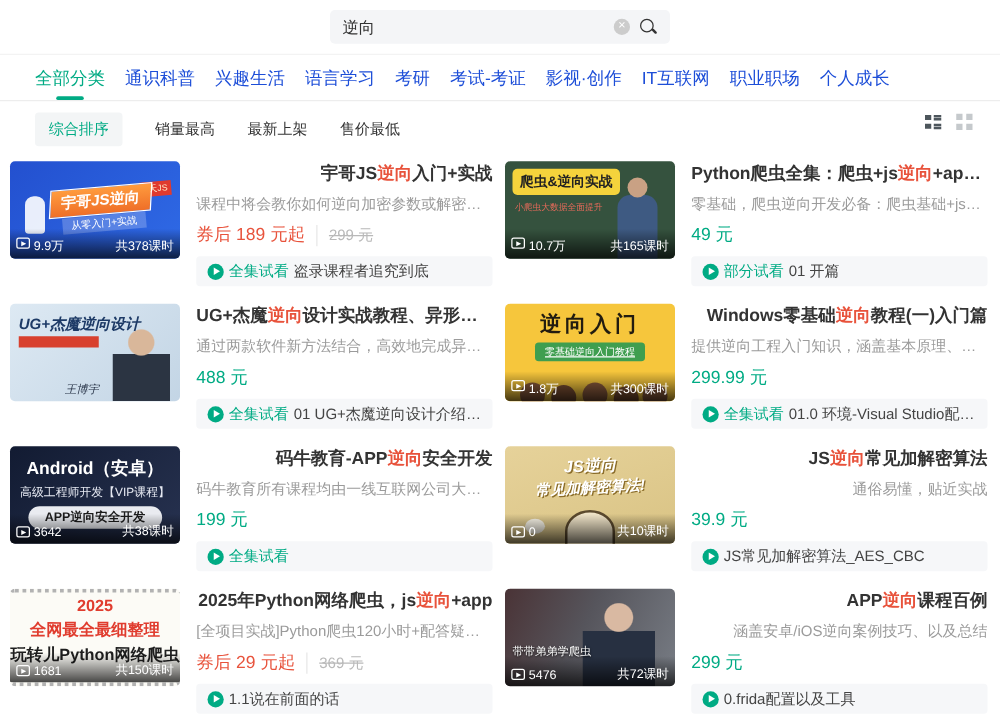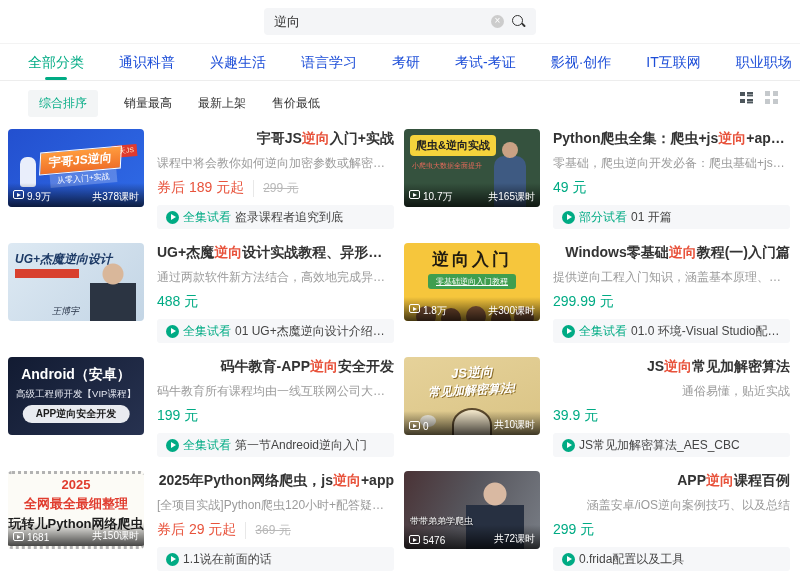--- a/index.html
+++ b/index.html
@@ -13,21 +13,21 @@
     font-family:"Liberation Sans","DejaVu Sans",sans-serif;color:var(--txt);}
   
   .header{height:44px;display:flex;align-items:center;justify-content:center;border-bottom:1px solid #f3f3f3;}
   .searchbar{width:272px;height:27px;background:#f4f5f7;border-radius:4px;display:flex;align-items:center;padding:0 10px;gap:7px;}
   .searchbar input{flex:1;border:none;outline:none;background:transparent;font-size:13px;color:#333;font-family:inherit;min-width:0;}
   .clear-btn{width:13px;height:13px;border-radius:50%;background:#ccc;color:#fff;font-size:10px;line-height:12px;text-align:center;cursor:pointer;flex:none;}
   .mag{width:15px;height:15px;position:relative;flex:none;cursor:pointer;}
   .mag::before{content:"";position:absolute;left:1px;top:1px;width:9px;height:9px;border:1.6px solid #333;border-radius:50%;}
   .mag::after{content:"";position:absolute;left:10px;top:10px;width:5px;height:1.8px;background:#333;transform:rotate(45deg);border-radius:1px;}
   
-  .nav{display:flex;gap:35px;padding:10px 28px 0;border-bottom:1px solid #ededed;}
+  .nav{display:flex;gap:16px;padding:10px 28px 0;border-bottom:1px solid #ededed;}
   .tab{font-size:14px;color:#1d4ed8;cursor:pointer;padding-bottom:0;white-space:nowrap;}
   .tab .bar{width:22px;height:3px;border-radius:2px;background:transparent;margin:5px auto 0;}
   .tab.active{color:var(--accent);}
   .tab.active .bar{background:var(--accent);}
   
   .filters{display:flex;align-items:center;gap:26px;padding:9px 28px 6px;position:relative;}
   .filter{font-size:12px;color:#333;cursor:pointer;white-space:nowrap;}
   .filter.active{color:var(--accent);background:#f3f5f6;padding:5px 11px;border-radius:3px;}
   .view-toggles{position:absolute;right:22px;top:10px;display:flex;gap:12px;align-items:center;}
   .icon-list,.icon-grid{width:13px;height:13px;position:relative;cursor:pointer;}
@@ -288,32 +288,38 @@
         <span class="chapter">01.0 环境-Visual Studio配置搭建</span>
       </div>
     </div>
   </div>
 
   <div class="card">
     <div class="thumb v5">
         <span class="tl t3">APP逆向安全开发</span>
         <span class="tl t2">高级工程师开发【VIP课程】</span>
         <span class="tl t1">Android（安卓）</span>
+      <div class="ov">
+        <span class="pv">
+          <i class="pico"></i>
+          <span class="views">3642</span>
+        </span>
+        <span class="lessons">共38课时</span>
+      </div>
     </div>
     <div class="tcol">
       <div class="title"><span>码牛教育-APP</span><span class="hl">逆向</span><span>安全开发</span></div>
       <div class="desc">码牛教育所有课程均由一线互联网公司大牛精心研发</div>
       <div class="price">
         <span class="main green">199 元</span>
 
       </div>
       <div class="trial">
         <span class="bplay"></span>
         <span class="blabel">全集试看</span>
-        <span class="chapter">第一节Andreoid逆向入门</span>
       </div>
     </div>
   </div>
 
   <div class="card">
     <div class="thumb v6">
         <span class="tl t2">常见加解密算法!</span>
         <span class="tl t1">JS逆向</span>
       <div class="ov">
         <span class="pv">

